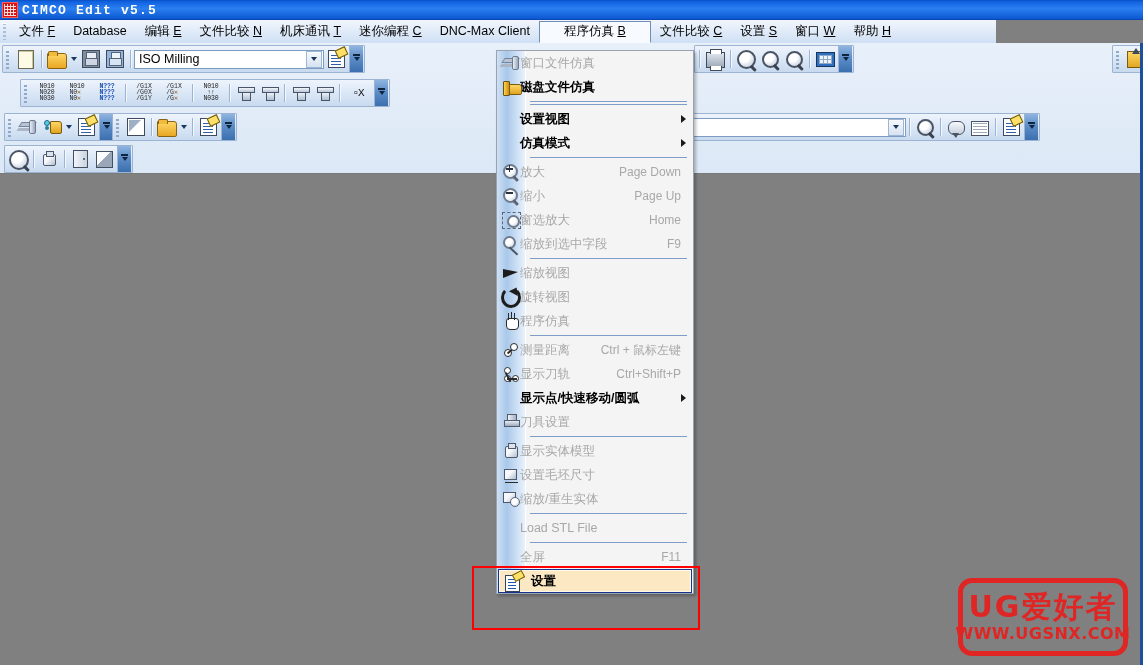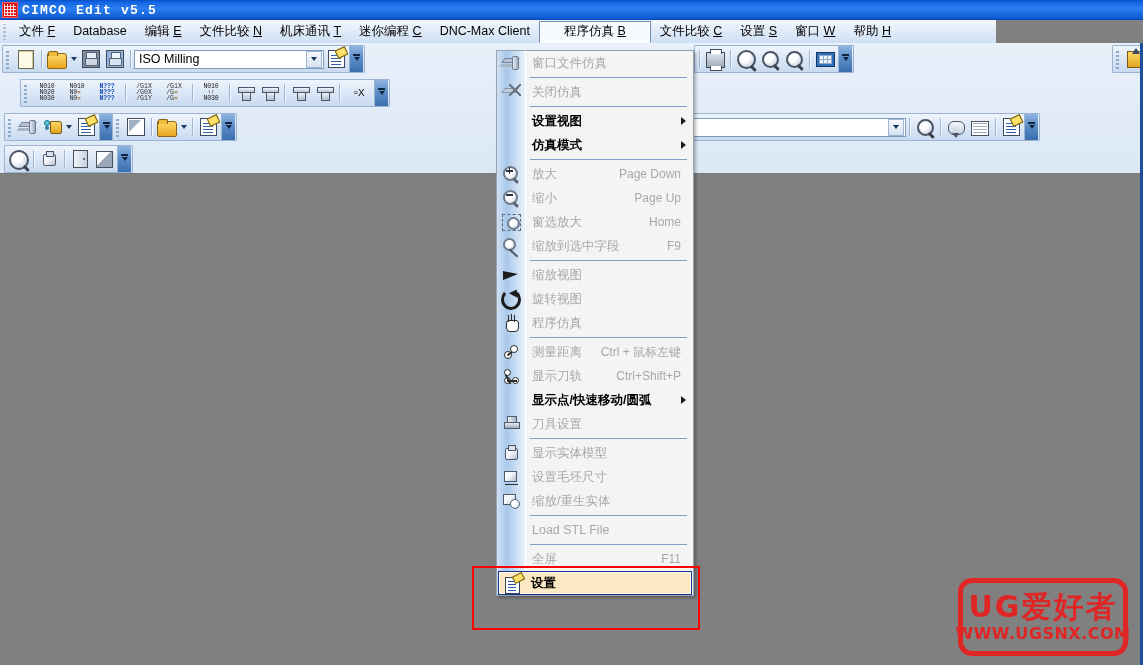--- a/index.html
+++ b/index.html
@@ -172,21 +172,21 @@
     background:#f4f4f4;border:1px solid #9aa2ae;
     box-shadow:2px 2px 3px rgba(0,0,0,.28);
     z-index:30;box-sizing:border-box;
   }
   #menu .gutter{
     position:absolute;left:0;top:0;bottom:0;width:28px;
     background:linear-gradient(to right,#cfe0f4 0%,#a9c8ea 35%,#cde0f5 72%,#eaf2fb 100%);
     border-right:1px solid #ffffff;
   }
   .row{
-    position:relative;height:24px;display:flex;align-items:center;padding-left:31px;box-sizing:border-box;
+    position:relative;height:24px;display:flex;align-items:center;padding-left:19px;box-sizing:border-box;
     font-size:12.5px;cursor:default;
   }
   .row .glyph{
     position:absolute;left:4px;top:3px;width:20px;height:18px;
     display:flex;align-items:center;justify-content:center;
   }
   .row .lbl{flex:1 1 auto;white-space:nowrap;padding-left:4px;}
   .row .acc{color:#a8a8a8;padding-right:12px;white-space:nowrap;font-size:12px;}
   .row .arrow{position:absolute;right:7px;top:8px;border-left:5px solid #1a1a1a;border-top:4px solid transparent;border-bottom:4px solid transparent;}
   .row.enabled .lbl{color:#000;font-weight:bold;}
@@ -495,27 +495,27 @@
 
 <div id="menu">
   <div class="gutter"></div>
   <div id="menu-rows" style="position:relative;">
       <div class="row disabled">
         <span class="glyph">
           <span class="g g-win"></span>
         </span>
         <span class="lbl">窗口文件仿真</span>
       </div>
-      <div class="sep"></div>
-      <div class="row disabled">
-        <span class="glyph">
-          <span class="g g-close"></span>
-        </span>
-        <span class="lbl">关闭仿真</span>
-      </div>
+      <div class="row enabled">
+        <span class="glyph">
+          <span class="g g-disk"></span>
+        </span>
+        <span class="lbl">磁盘文件仿真</span>
+      </div>
+      <div class="sep"></div>
       <div class="sep"></div>
       <div class="row enabled">
         <span class="glyph">
           <span></span>
         </span>
         <span class="lbl">设置视图</span>
         <span class="arrow"></span>
       </div>
       <div class="row enabled">
         <span class="glyph">

